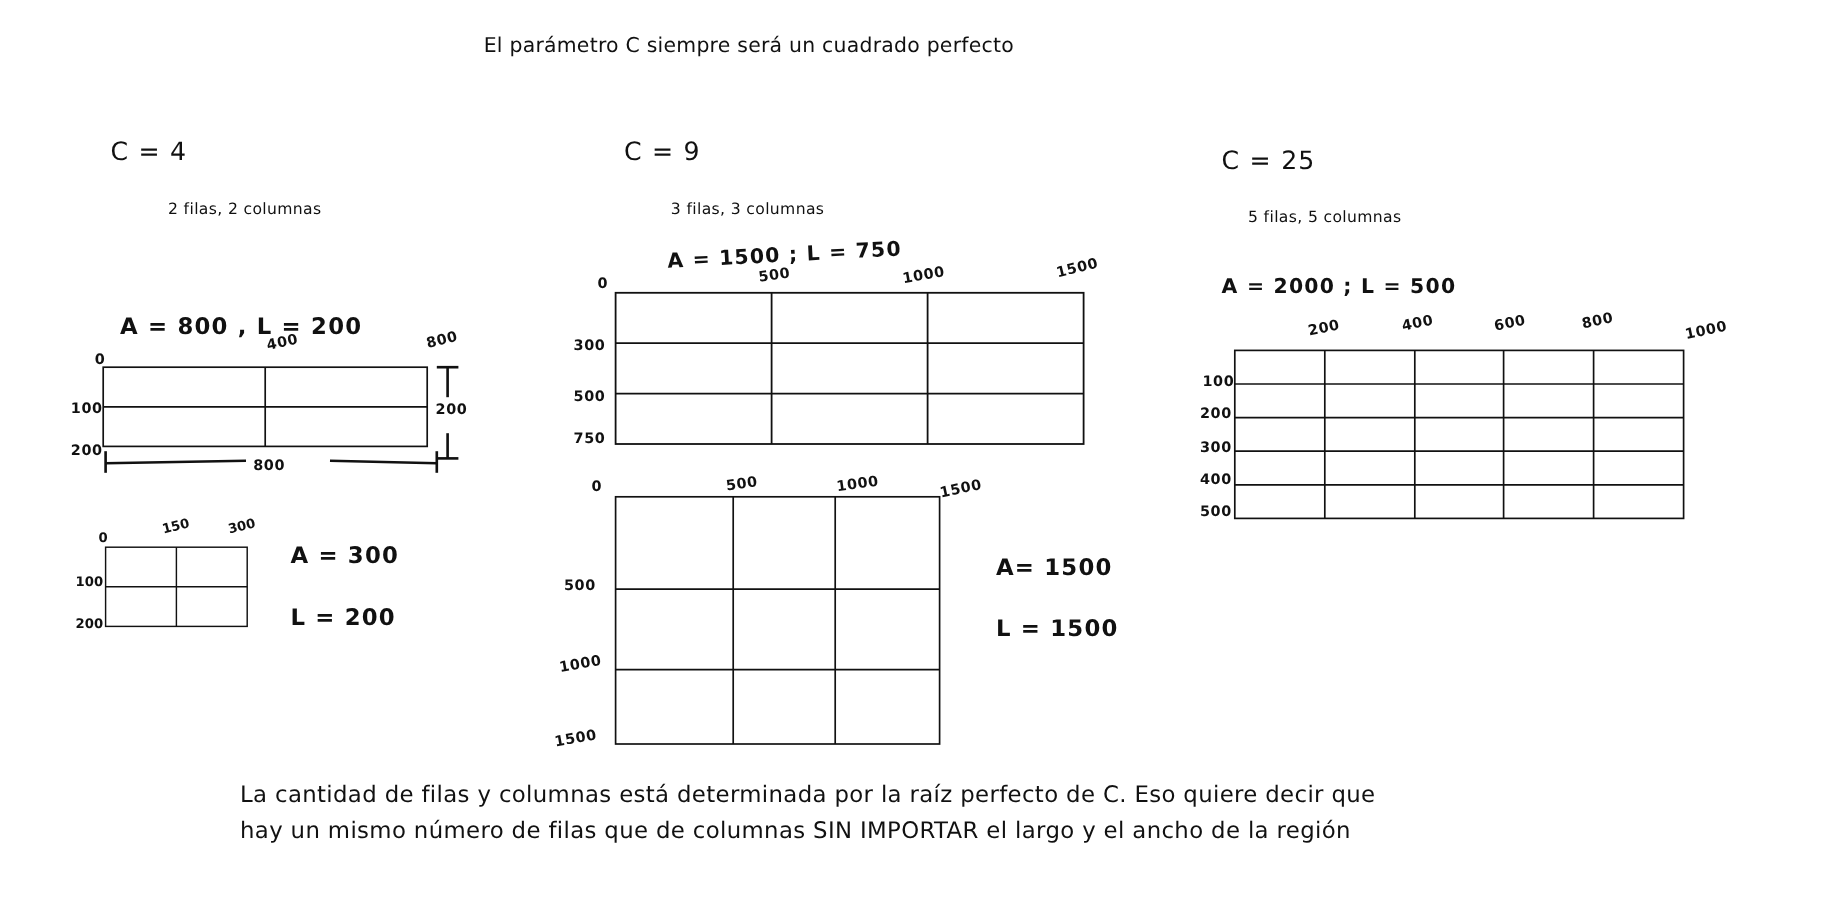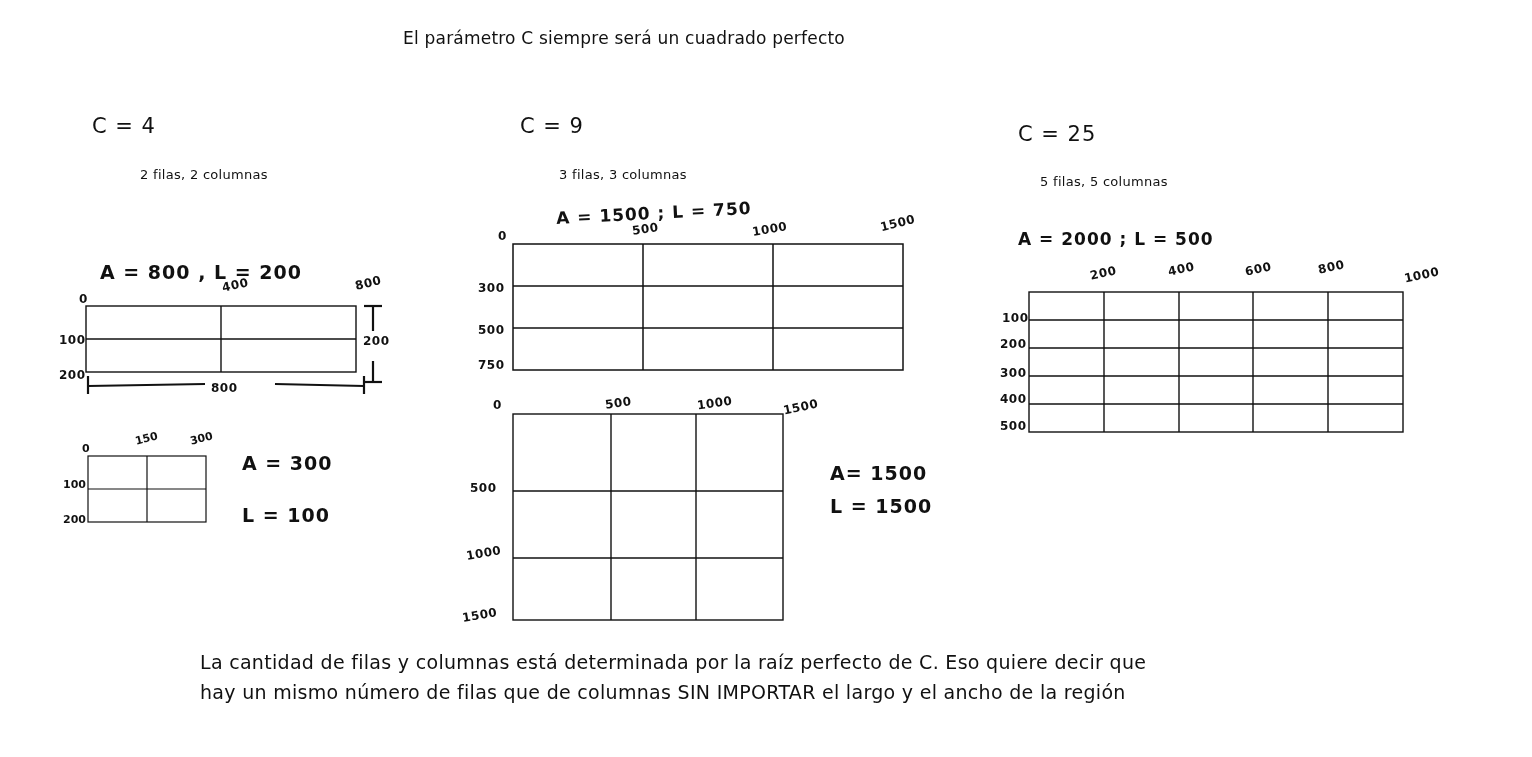--- a/index.html
+++ b/index.html
@@ -121,21 +121,21 @@
     </g>
   </svg>
 </div>
 <div class="abs tick-sm" style="left:82px; top:442px;">0</div>
 <div class="abs tick-sm" style="left:135px; top:432px; transform:rotate(-14deg);">150</div>
 <div class="abs tick-sm" style="left:190px; top:432px; transform:rotate(-14deg);">300</div>
 <div class="abs tick-sm" style="left:63px; top:478px;">100</div>
 <div class="abs tick-sm" style="left:63px; top:513px;">200</div>
 
 <div class="abs annot-big" style="left:242px; top:431px;">A = 300</div>
-<div class="abs annot-big" style="left:242px; top:483px;">L = 100</div>
+<div class="abs annot-big" style="left:242px; top:483px;">L = 200</div>
 
 <div class="abs case-label" style="left:520px; top:114px;">C = 9</div>
 <div class="abs case-sub" style="left:540px; top:167px;margin-left:19px;">3 filas, 3 columnas</div>
 
 <div class="abs annot" style="left:556px; top:203px; transform:rotate(-3deg);">A = 1500 ;  L = 750</div>
 
 <div class="abs" style="left:512px; top:243px;">
   <svg width="392" height="128" viewBox="0 0 392 128">
     <g class="gl" stroke-width="1.5">
       <rect x="1" y="1" width="390" height="126"></rect>
@@ -167,21 +167,21 @@
 </div>
 <div class="abs tick" style="left:493px; top:398px;">0</div>
 <div class="abs tick" style="left:605px; top:396px; transform:rotate(-8deg);">500</div>
 <div class="abs tick" style="left:697px; top:396px; transform:rotate(-8deg);">1000</div>
 <div class="abs tick" style="left:783px; top:400px; transform:rotate(-12deg);">1500</div>
 <div class="abs tick" style="left:470px; top:481px;">500</div>
 <div class="abs tick" style="left:466px; top:546px; transform:rotate(-10deg);">1000</div>
 <div class="abs tick" style="left:462px; top:608px; transform:rotate(-10deg);">1500</div>
 
 <div class="abs annot-big" style="left:830px; top:441px;">A= 1500</div>
-<div class="abs annot-big" style="left:830px; top:474px;">L = 1500</div>
+<div class="abs annot-big" style="left:830px; top:492px;">L = 1500</div>
 
 <div class="abs case-label" style="left:1018px; top:122px;">C = 25</div>
 <div class="abs case-sub" style="left:1040px; top:174px;">5 filas, 5 columnas</div>
 
 <div class="abs annot" style="left:1018px; top:229px;">A = 2000  ;  L = 500</div>
 
 <div class="abs" style="left:1028px; top:291px;">
   <svg width="376" height="142" viewBox="0 0 376 142">
     <g class="gl" stroke-width="1.4">
       <rect x="1" y="1" width="374" height="140"></rect>

